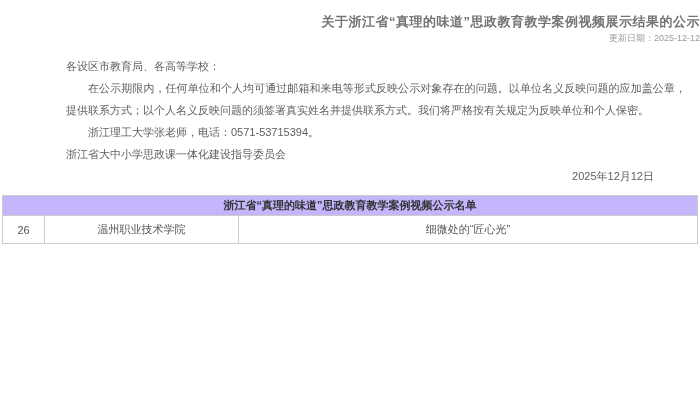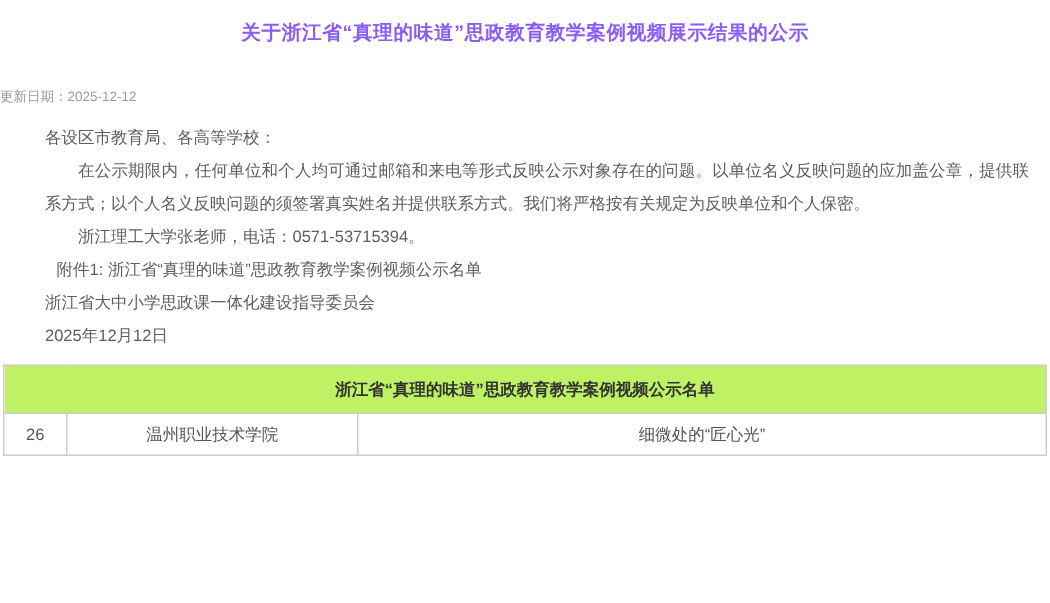--- a/index.html
+++ b/index.html
@@ -7,65 +7,65 @@
     margin: 0; padding: 0;
     width: 700px; height: 402px;
     overflow: hidden;
     background: #ffffff;
     font-family: "Liberation Sans", "DejaVu Sans", sans-serif;
   }
   .page { width: 700px; height: 402px; position: relative; }
 
   .doc-title {
     padding-top: 13px;
-    text-align: center;
+    text-align: right;
     font-size: 13px;
     font-weight: bold;
-    color: #8b5cf6;
+    color: #737373;
     letter-spacing: 0.5px;
   }
   .update-line {
-    margin-top: 27px;
-    text-align: left;
+    margin-top: 1px;
+    text-align: right;
     font-size: 9px;
     color: #9b9b9b;
   }
   .content {
-    margin: 10px 14px 0 30px;
+    margin: 10px 14px 0 66px;
     font-size: 11px;
     color: #5e5e5e;
     line-height: 22px;
   }
   .content p { margin: 0; }
   .salutation { margin-top: 2px; }
   .para { margin-top: 6px; text-indent: 2em; text-align: justify; }
   .single { margin-top: 4px; text-indent: 2em; }
   .attachment-line { margin-top: 22px; text-indent: 0.7em; }
   .signature { margin-top: 5px; text-align: left; padding-right: 28px; }
-  .sig-date { margin-top: 5px; padding-right: 32px; }
+  .sig-date { margin-top: 5px; text-align: right; padding-right: 32px; }
 
   table.result-table {
     margin: 8px auto 0 auto;
     width: 696px;
     border-collapse: collapse;
     table-layout: fixed;
   }
   table.result-table td {
     border: 1px solid #cccccc;
     font-size: 11px;
     text-align: center;
     padding: 0 4px;
     overflow: hidden;
     white-space: nowrap;
   }
   td.tbl-header {
-    background: #bef264;
+    background: #c4b5fd;
     font-weight: bold;
     color: #333333;
-    height: 32px;
+    height: 20px;
   }
   tr.data-row td {
     height: 28px;
     color: #555555;
     background: #ffffff;
   }
   col.c-no { width: 42px; }
   col.c-school { width: 194px; }
 </style>
 </head>
@@ -82,21 +82,20 @@
   <div class="content">
     <p class="salutation">各设区市教育局、各高等学校：</p>
 
 
     <p class="para">在公示期限内，任何单位和个人均可通过邮箱和来电等形式反映公示对象存在的问题。以单位名义反映问题的应加盖公章，提供联系方式；以个人名义反映问题的须签署真实姓名并提供联系方式。我们将严格按有关规定为反映单位和个人保密。</p>
 
 
     <p class="single">浙江理工大学张老师，电话：0571-53715394。</p>
 
 
-    <p class="attachment-line">附件1: 浙江省“真理的味道”思政教育教学案例视频公示名单</p>
 
     <p class="signature">浙江省大中小学思政课一体化建设指导委员会</p>
 
 
     <p class="sig-date">2025年12月12日</p>
   </div>
 
   <table class="result-table">
     <colgroup>
       <col class="c-no">

